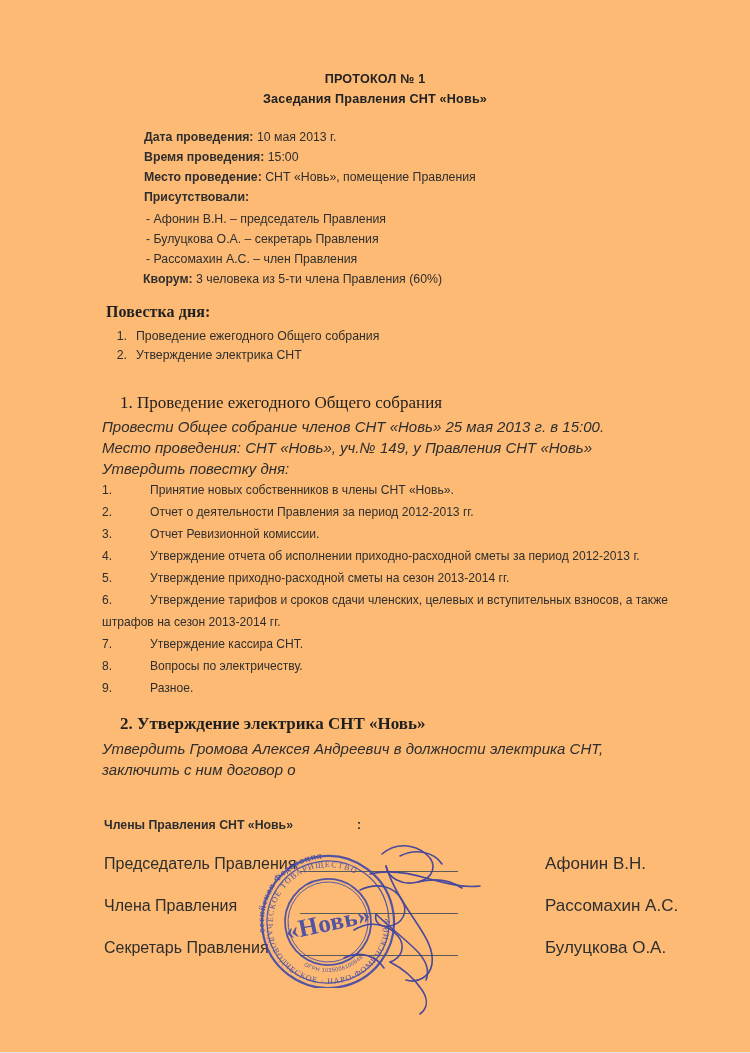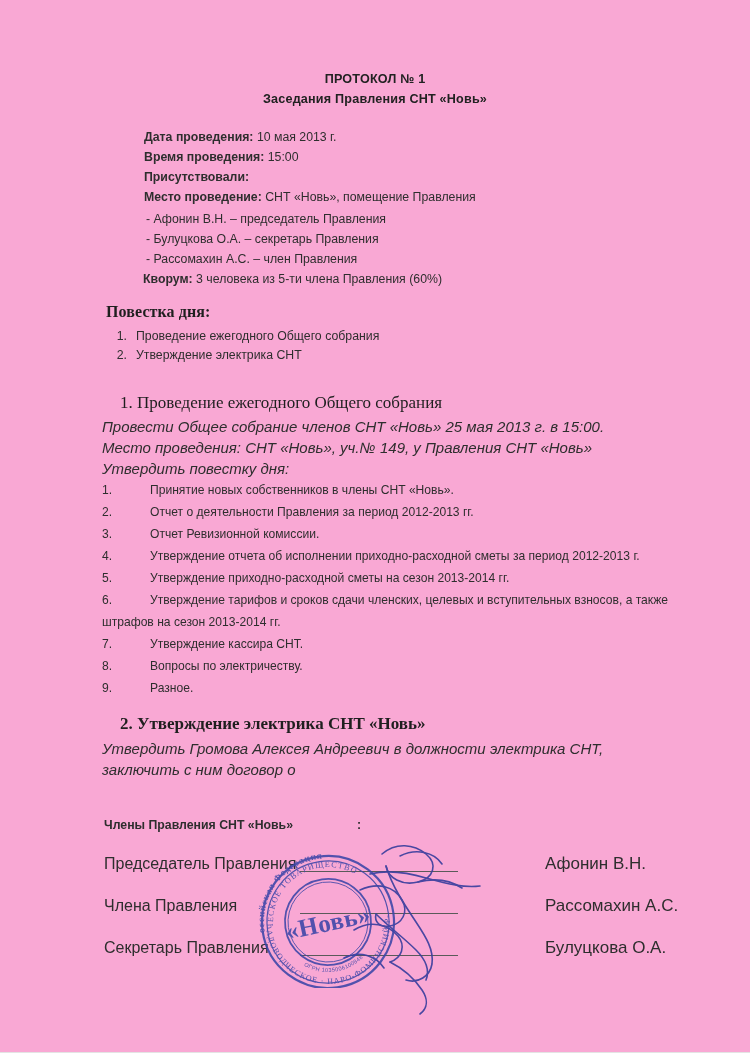--- a/index.html
+++ b/index.html
@@ -14,21 +14,21 @@
     position: relative;
     overflow: hidden;
     font-family: "Liberation Sans", sans-serif;
     color: #2b2b2b;
     -webkit-font-smoothing: antialiased;
   }
 
   .page {
     position: absolute;
     inset: 0;
-    background: #f9a8d4;
+    background: #fdba74;
     border-bottom: 1px solid #e4e4e4;
     box-sizing: border-box;
   }
   .t {
     font-size: 15px;
     line-height: 20px;
     color: #2e2e2e;
     white-space: pre-wrap;
     font-style: italic;
   }
@@ -255,24 +255,24 @@
   </div>
 
   <div class="meta">
     <div class="meta-row">
       <span class="lbl">Дата проведения:</span><span> 10 мая 2013 г.</span>
     </div>
     <div class="meta-row">
       <span class="lbl">Время проведения:</span><span> 15:00</span>
     </div>
     <div class="meta-row">
+      <span class="lbl">Место проведение:</span><span> СНТ «Новь», помещение Правления</span>
+    </div>
+    <div class="meta-row">
       <span class="lbl">Присутствовали:</span>
-    </div>
-    <div class="meta-row">
-      <span class="lbl">Место проведение:</span><span> СНТ «Новь», помещение Правления</span>
     </div>
     <div class="attendees">
       <div class="attendee">- Афонин В.Н. – председатель Правления</div>
       <div class="attendee">- Булуцкова О.А. – секретарь Правления</div>
       <div class="attendee">- Рассомахин А.С. – член Правления</div>
     </div>
     <div class="quorum">
       <span class="lbl">Кворум:</span><span> 3 человека из 5-ти члена Правления (60%)</span>
     </div>
   </div>

